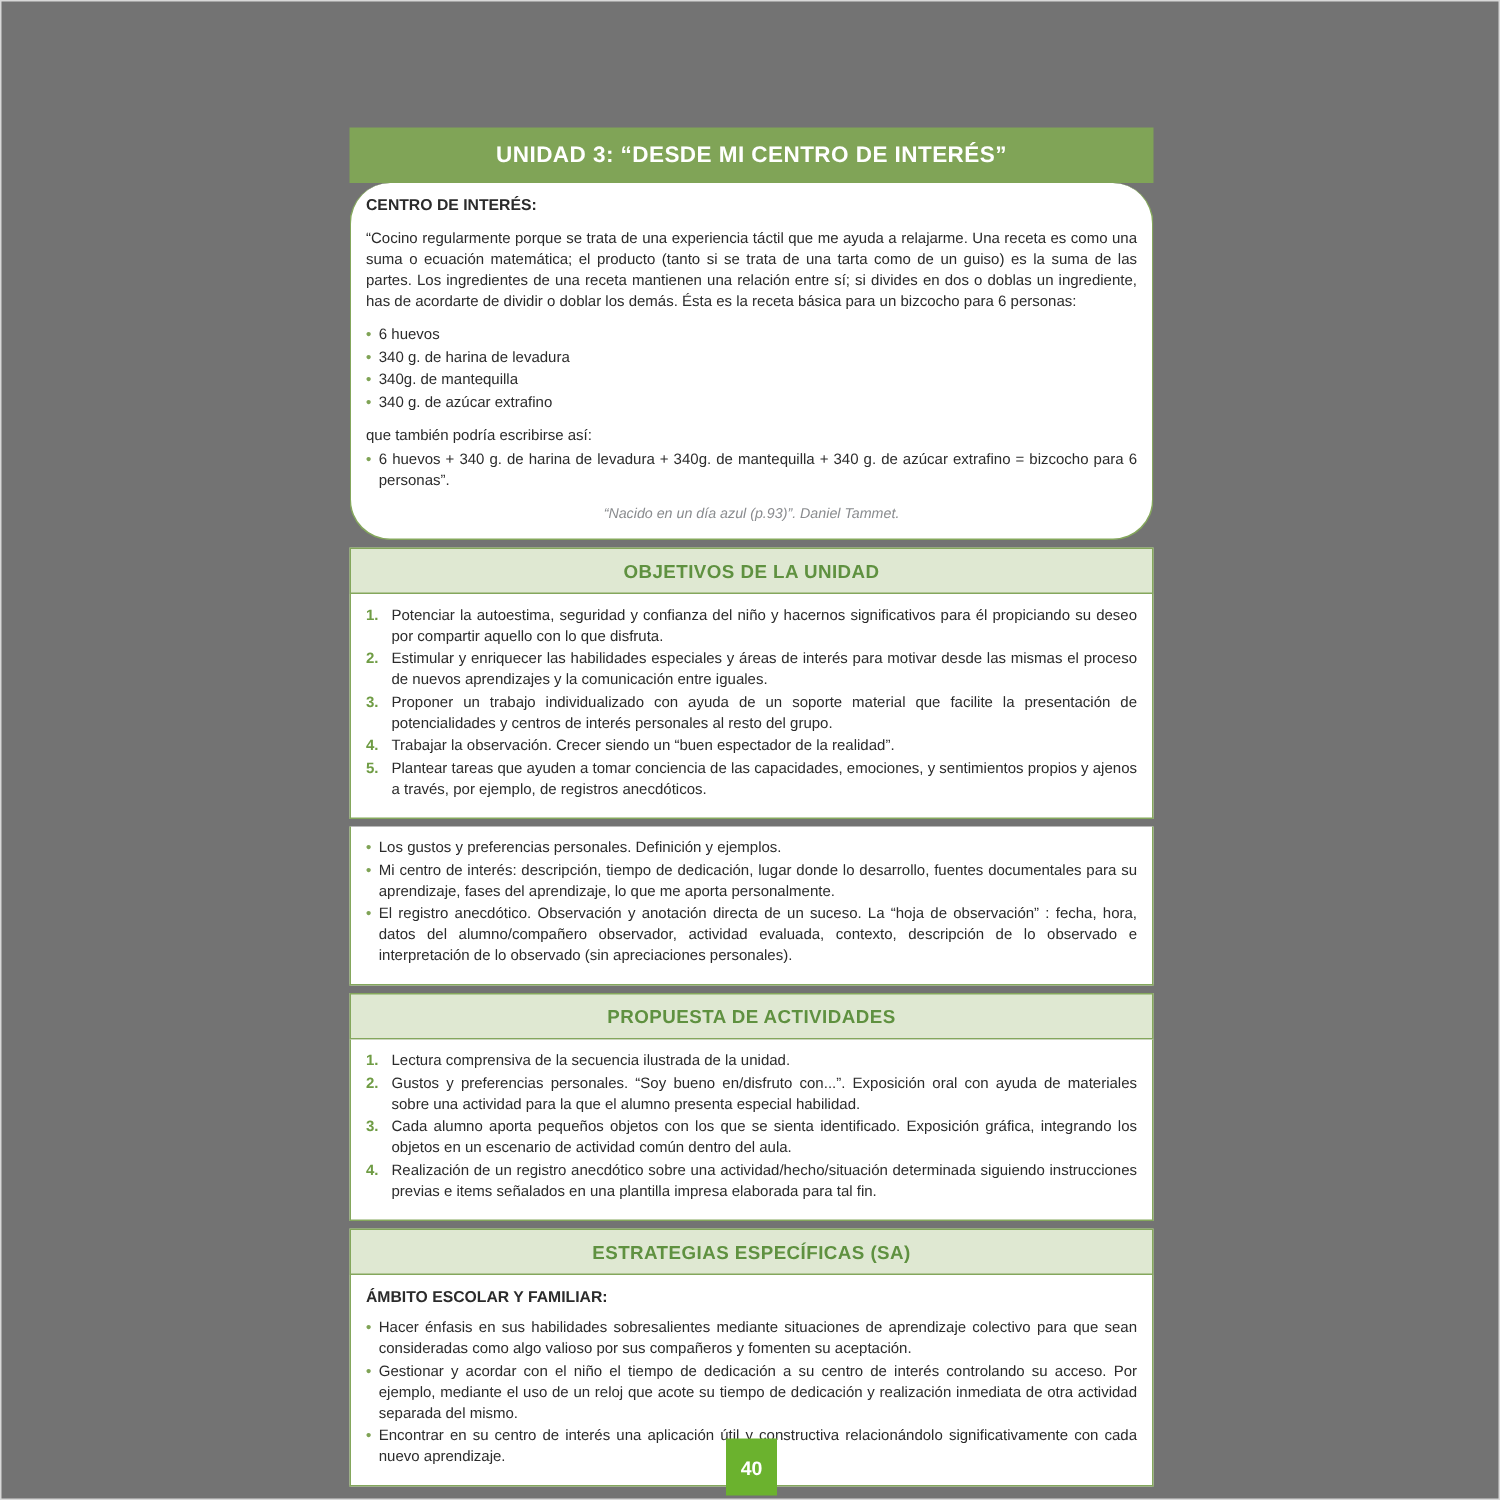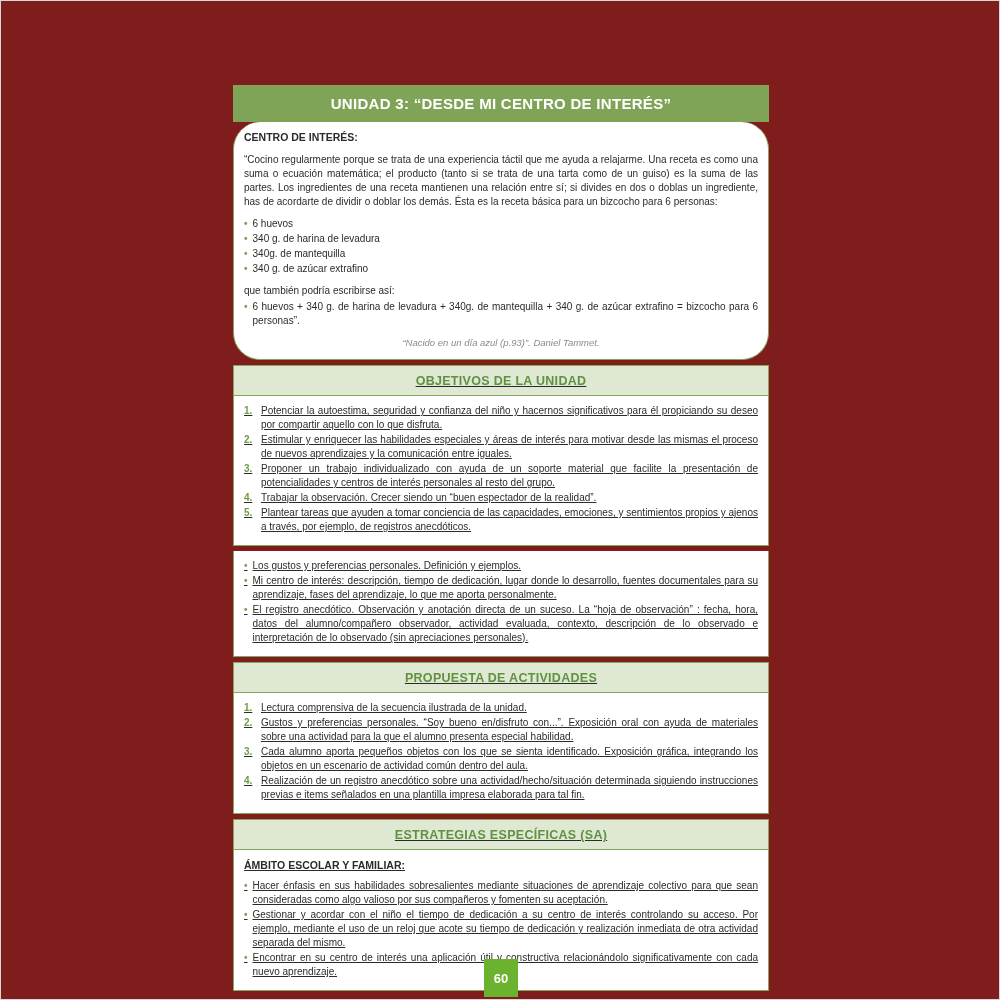--- a/index.html
+++ b/index.html
@@ -17,21 +17,21 @@
   html,body{background:#fff;}
   body{
     width:1000px;height:1000px;
     font-family:"Liberation Sans","DejaVu Sans",sans-serif;
     color:var(--body-text);
     position:relative;
   }
   .sheet{
     position:absolute;inset:0;
     border:1px solid #d8d8d8;
-    background:#7f1d1d;
+    background:#737373;
   }
   .content-col{
     position:absolute;
     left:232px;top:84px;width:536px;
   }
   .main-title{
     background:var(--title-bar-green);
     color:#fff;
     font-weight:bold;
     font-size:15px;
@@ -69,21 +69,21 @@
   .marker.bullet{color:var(--bullet-green);font-weight:bold;}
   .marker.num{color:var(--number-green);min-width:12px;}
   .txt{flex:1;text-align:justify;}
   .attribution{
     text-align:center;
     font-style:italic;
     color:var(--attribution-gray);
     font-size:9.5px;
     margin-top:7px;
   }
-  .section{margin-top:5px;text-decoration:underline;}
+  .section{margin-top:5px;}
   .section-header{
     background:var(--section-bg-green);
     border:1.5px solid var(--border-green);
     color:var(--section-text-green);
     font-weight:bold;
     font-size:12.5px;
     letter-spacing:.3px;
     text-align:center;
     padding:8px 0 7px;
   }
@@ -251,15 +251,15 @@
                 <span class="marker bullet">•</span>
                 <span class="txt">Encontrar en su centro de interés una aplicación útil y constructiva relacionándolo significativamente con cada nuevo aprendizaje.</span>
               </div>
             </div>
     </div>
   </section>
 </div>
   </div>
 
   <div class="page-number">
-    <span>60</span>
+    <span>40</span>
   </div>
 </div>
 
 </body></html>

